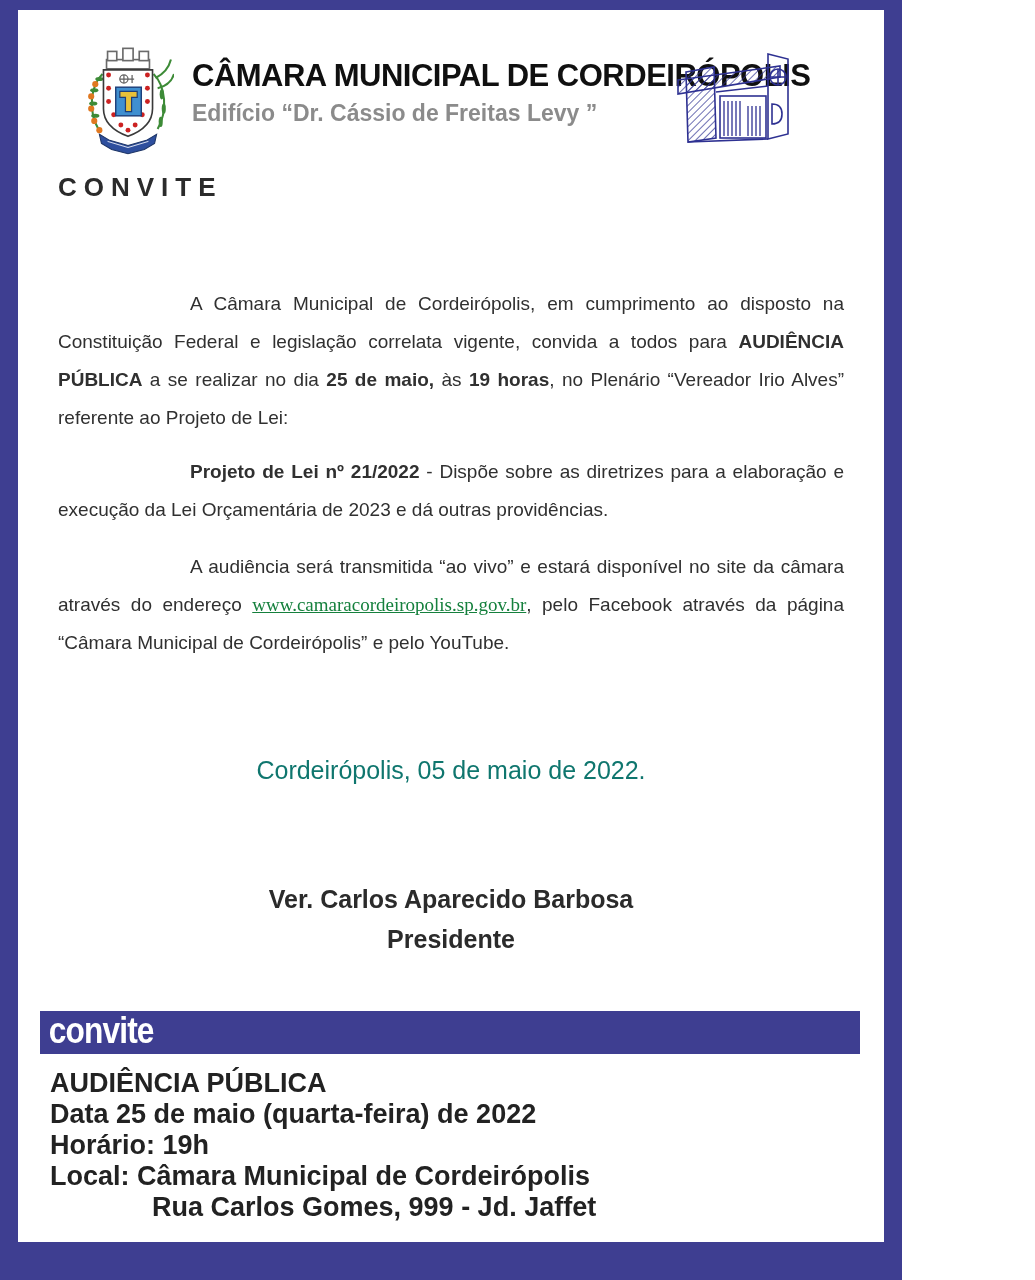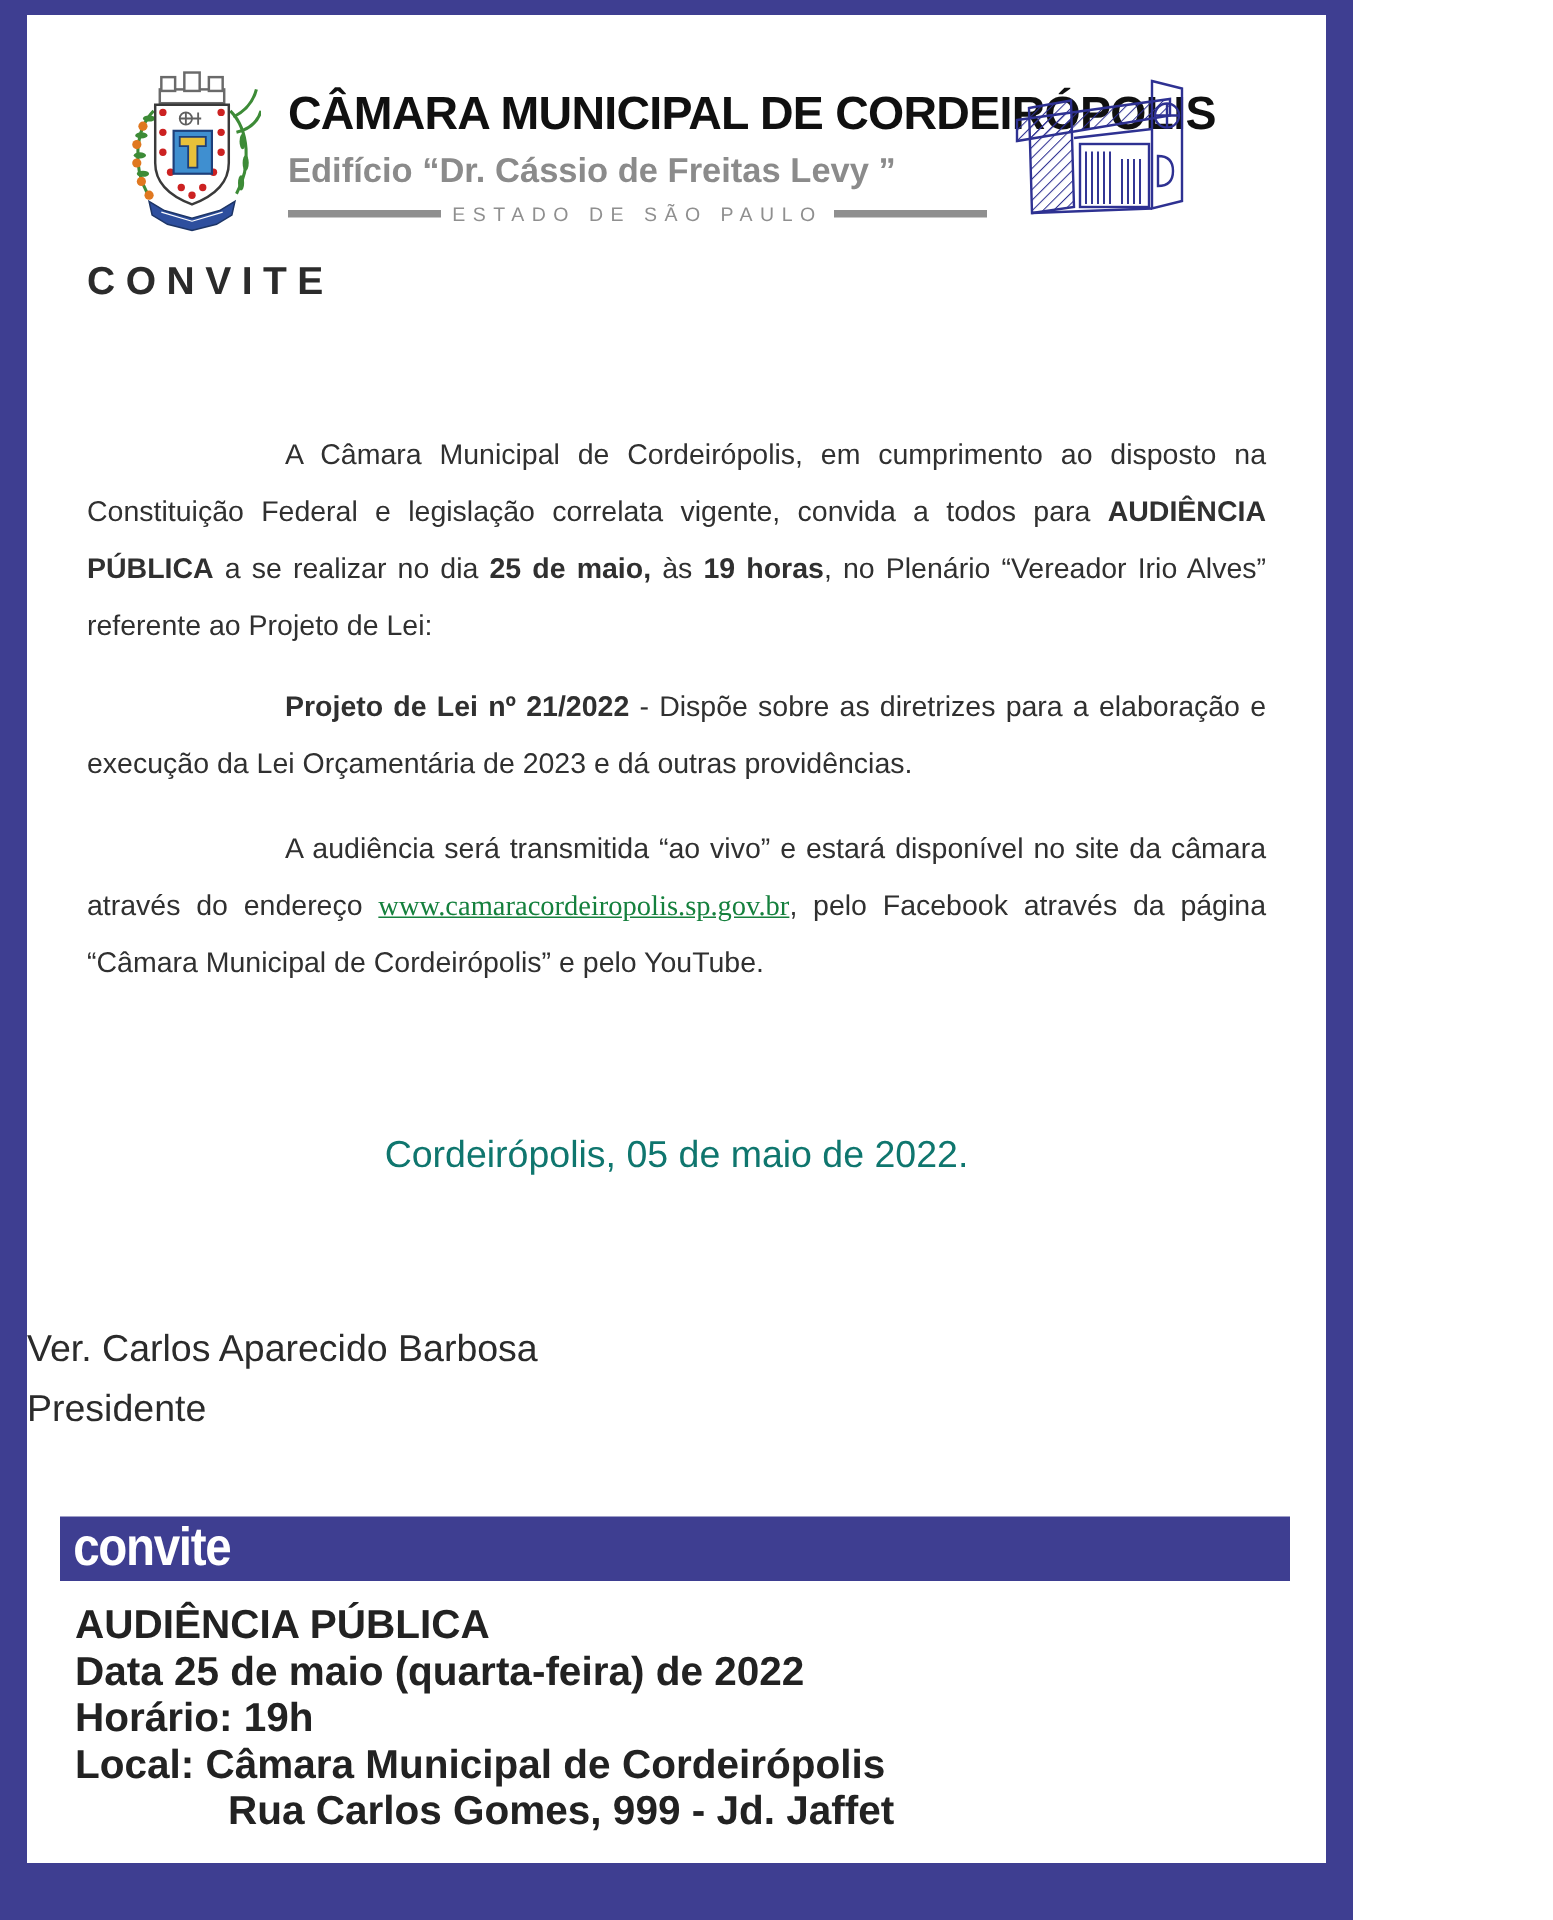--- a/index.html
+++ b/index.html
@@ -83,22 +83,22 @@
     text-decoration: underline;
   }
   .date-line {
     margin-top: 94px;
     text-align: center;
     font-size: 25px;
     color: #0f766e;
   }
   .signature {
     margin-top: 94px;
-    text-align: left;
-    font-weight: 400;
+    text-align: center;
+    font-weight: 700;
     font-size: 25px;
     line-height: 40px;
     color: #2b2b2b;
   }
   
   .banner {
     margin: 52px 24px 0 22px;
     height: 43px;
     background: var(--accent, #3e3e91);
     display: flex;
@@ -188,25 +188,20 @@
       <rect x="33" y="39" width="25" height="28" fill="#3f8fd0" stroke="#1d3f7a" stroke-width="1.4"></rect>
       <path d="M37,43 h17 v6 h-5.5 v14 h-6 v-14 H37 z" fill="#e8c13a" stroke="#1d3f7a" stroke-width="1.2"></path>
 
       <path d="M17,85 l10,6 l18,5 l18,-5 l10,-6 l-2,9 l-10,6 l-16,4 l-16,-4 l-10,-6 z" fill="#2e4f9e" stroke="#1d3566" stroke-width="1"></path>
       <path d="M25,92 l20,6 M65,92 l-20,6" stroke="#ffffff" stroke-width="0.8" fill="none"></path>
     </svg>
 
     <div class="header-center">
       <div class="title">CÂMARA MUNICIPAL DE CORDEIRÓPOLIS</div>
       <div class="subtitle">Edifício “Dr. Cássio de Freitas Levy ”</div>
-      <div class="state-row">
-        <div class="rule"></div>
-        <div class="state-label">ESTADO DE SÃO PAULO</div>
-        <div class="rule"></div>
-      </div>
     </div>
 
     <svg class="building" viewBox="0 0 120 110">
       <defs>
         <pattern id="hatch" width="5" height="5" patternUnits="userSpaceOnUse" patternTransform="rotate(45)">
           <line x1="0" y1="0" x2="0" y2="5" stroke="#2e3192" stroke-width="1.4"></line>
         </pattern>
       </defs>
       <g stroke="#2e3192" stroke-width="1.6" fill="none">
 

